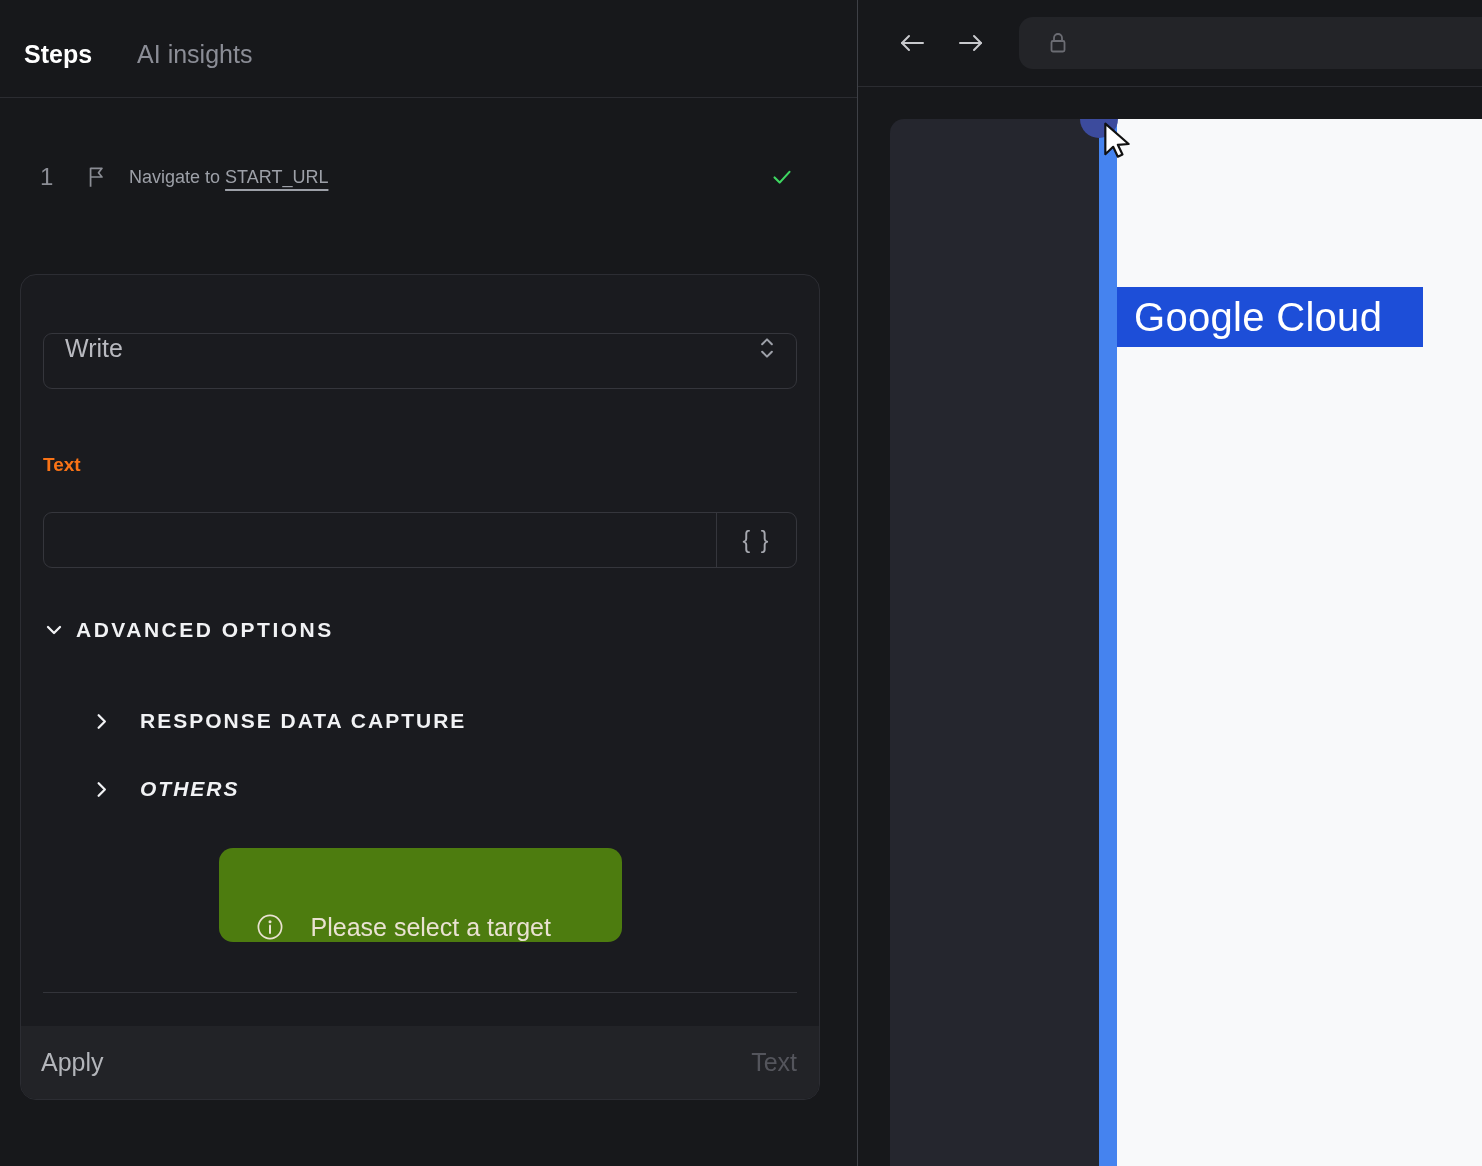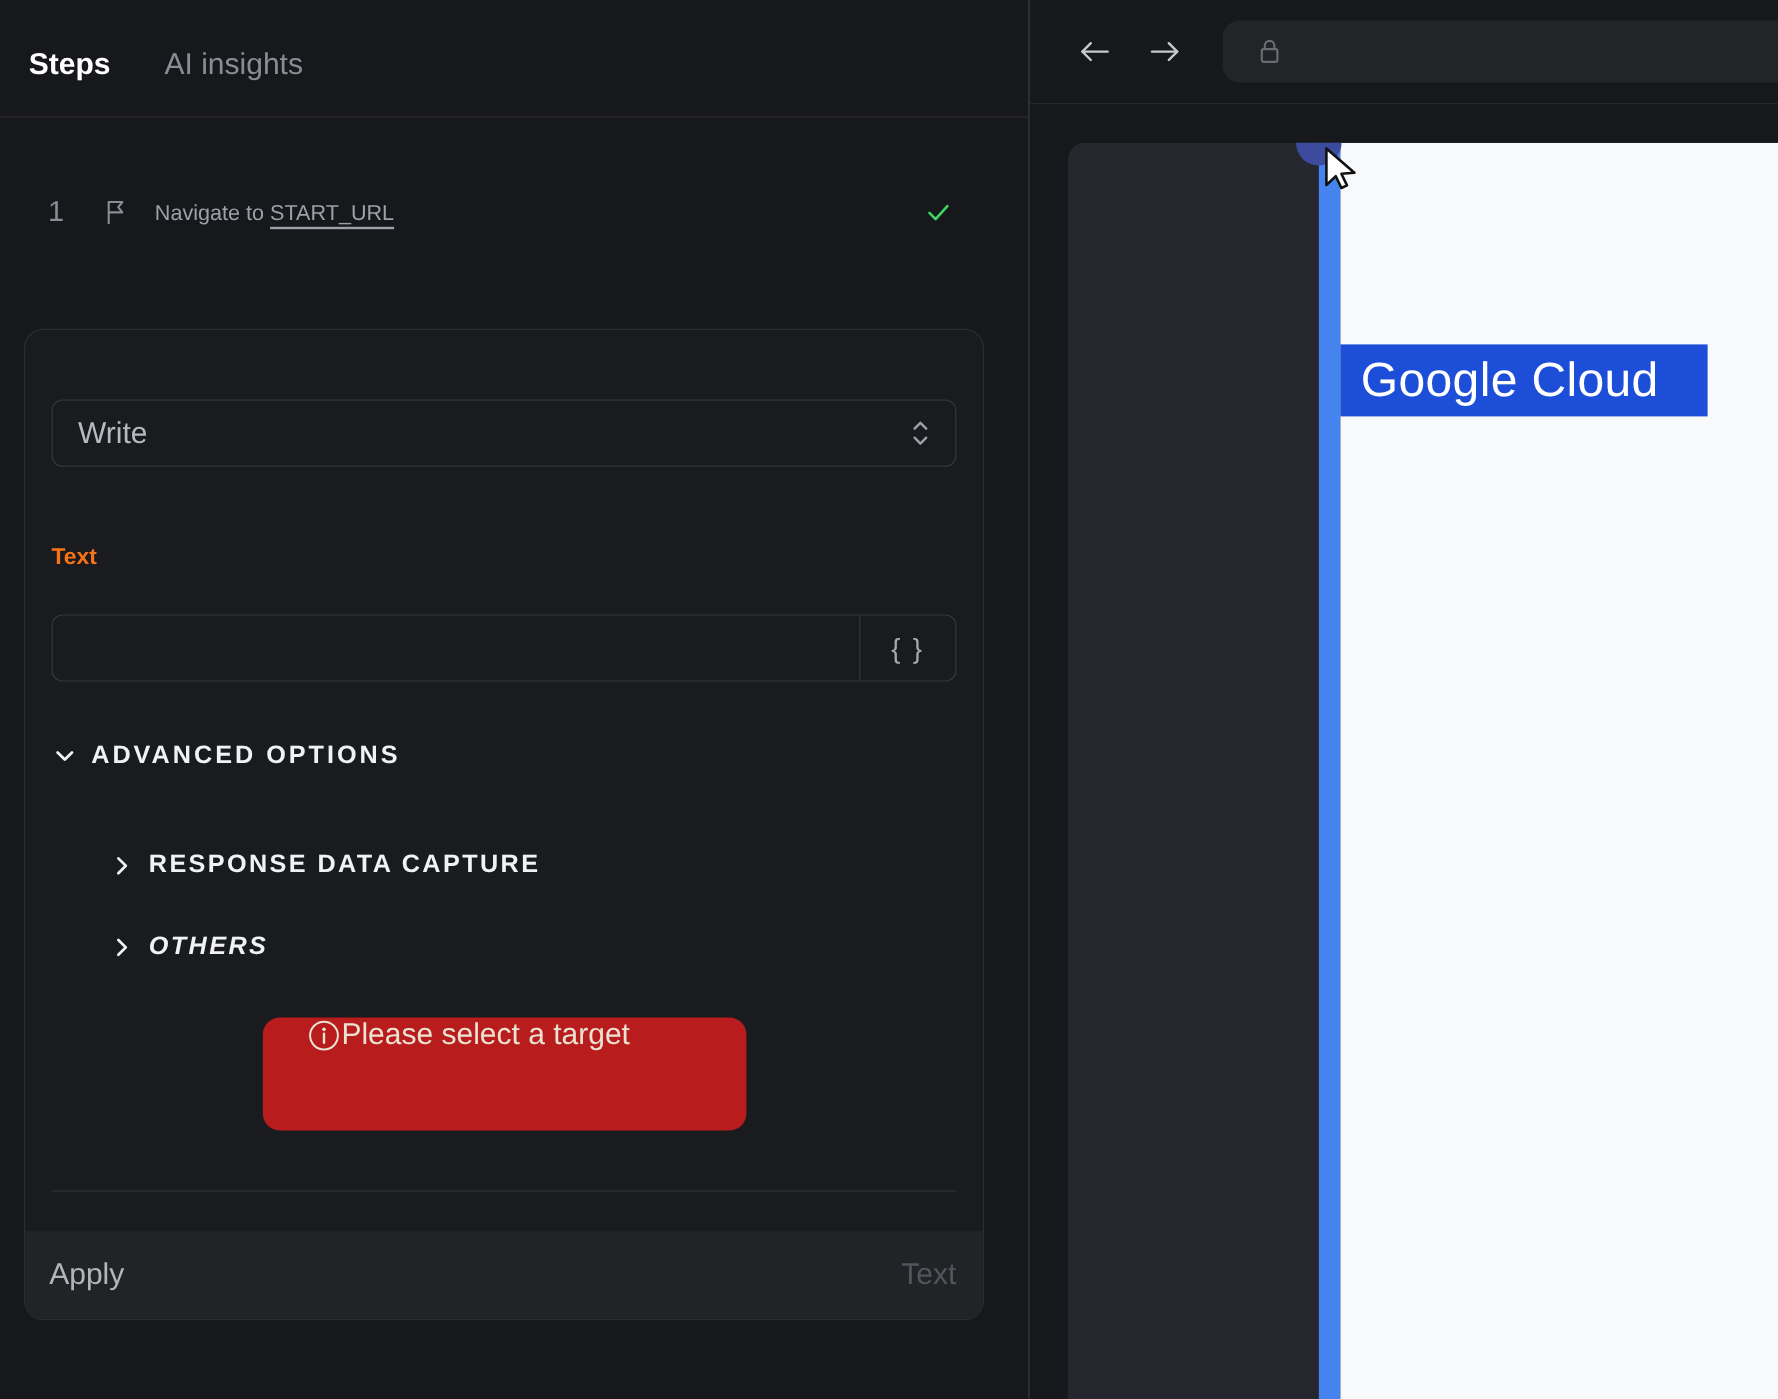--- a/index.html
+++ b/index.html
@@ -44,21 +44,21 @@
   .card{
     margin:77px 35px 0 20px;width:800px;height:826px;
     background:#1a1b1f;border:1px solid #2c2d33;border-radius:16px;
     display:flex;flex-direction:column;overflow:hidden;box-sizing:border-box;
   }
   .card-body{padding:0 22px;display:flex;flex-direction:column;}
 
   .action-select{
     margin-top:58px;height:56px;box-sizing:border-box;
     border:1px solid #35363c;border-radius:9px;
-    display:flex;align-items:center;padding:0 18px 0 21px;
+    display:flex;align-items:flex-start;padding:0 18px 0 21px;
     cursor:pointer;background:#1a1b1f;
   }
   .action-select-value{color:#b8b9bf;font-size:25px;flex:1;}
 
   .text-label{margin-top:60px;color:#f97316;font-size:19px;font-weight:600;line-height:31px;}
 
   .input-group{
     margin-top:32px;height:56px;box-sizing:border-box;
     border:1px solid #35363c;border-radius:9px;
     display:flex;align-items:stretch;overflow:hidden;background:#1a1b1f;
@@ -77,33 +77,33 @@
   }
 
   .adv-row{
     margin-top:47px;display:flex;align-items:center;gap:11px;
     height:30px;cursor:pointer;
   }
   .adv-label{
     color:#f1f2f4;font-size:21px;font-weight:700;letter-spacing:2.5px;
   }
   .section-row{
-    display:flex;align-items:center;gap:12px;height:30px;
+    display:flex;align-items:center;gap:28px;height:30px;
     padding-left:48px;cursor:pointer;
   }
   .section-row.first{margin-top:61px;}
   .section-row.second{margin-top:38px;font-style:italic;}
   .section-label{
     color:#f1f2f4;font-size:21px;font-weight:700;letter-spacing:2px;
   }
 
   .info-pill{
     margin:44px auto 0 auto;width:403px;height:94px;box-sizing:border-box;
-    background:#b91c1c;border-radius:14px;
-    display:flex;align-items:flex-start;padding-left:36px;
+    background:#4d7c0f;border-radius:14px;
+    display:flex;align-items:flex-end;padding-left:36px;gap:26px;
   }
   .info-text{color:#eae2d2;font-size:25px;}
 
   .card-hr{
     margin:50px 0 0 0;border:none;height:1px;background:#33343a;width:100%;
   }
   .card-footer{
     margin-top:auto;height:73px;min-height:73px;background:#222327;
     display:flex;align-items:center;justify-content:space-between;
     padding:0 22px 0 20px;

